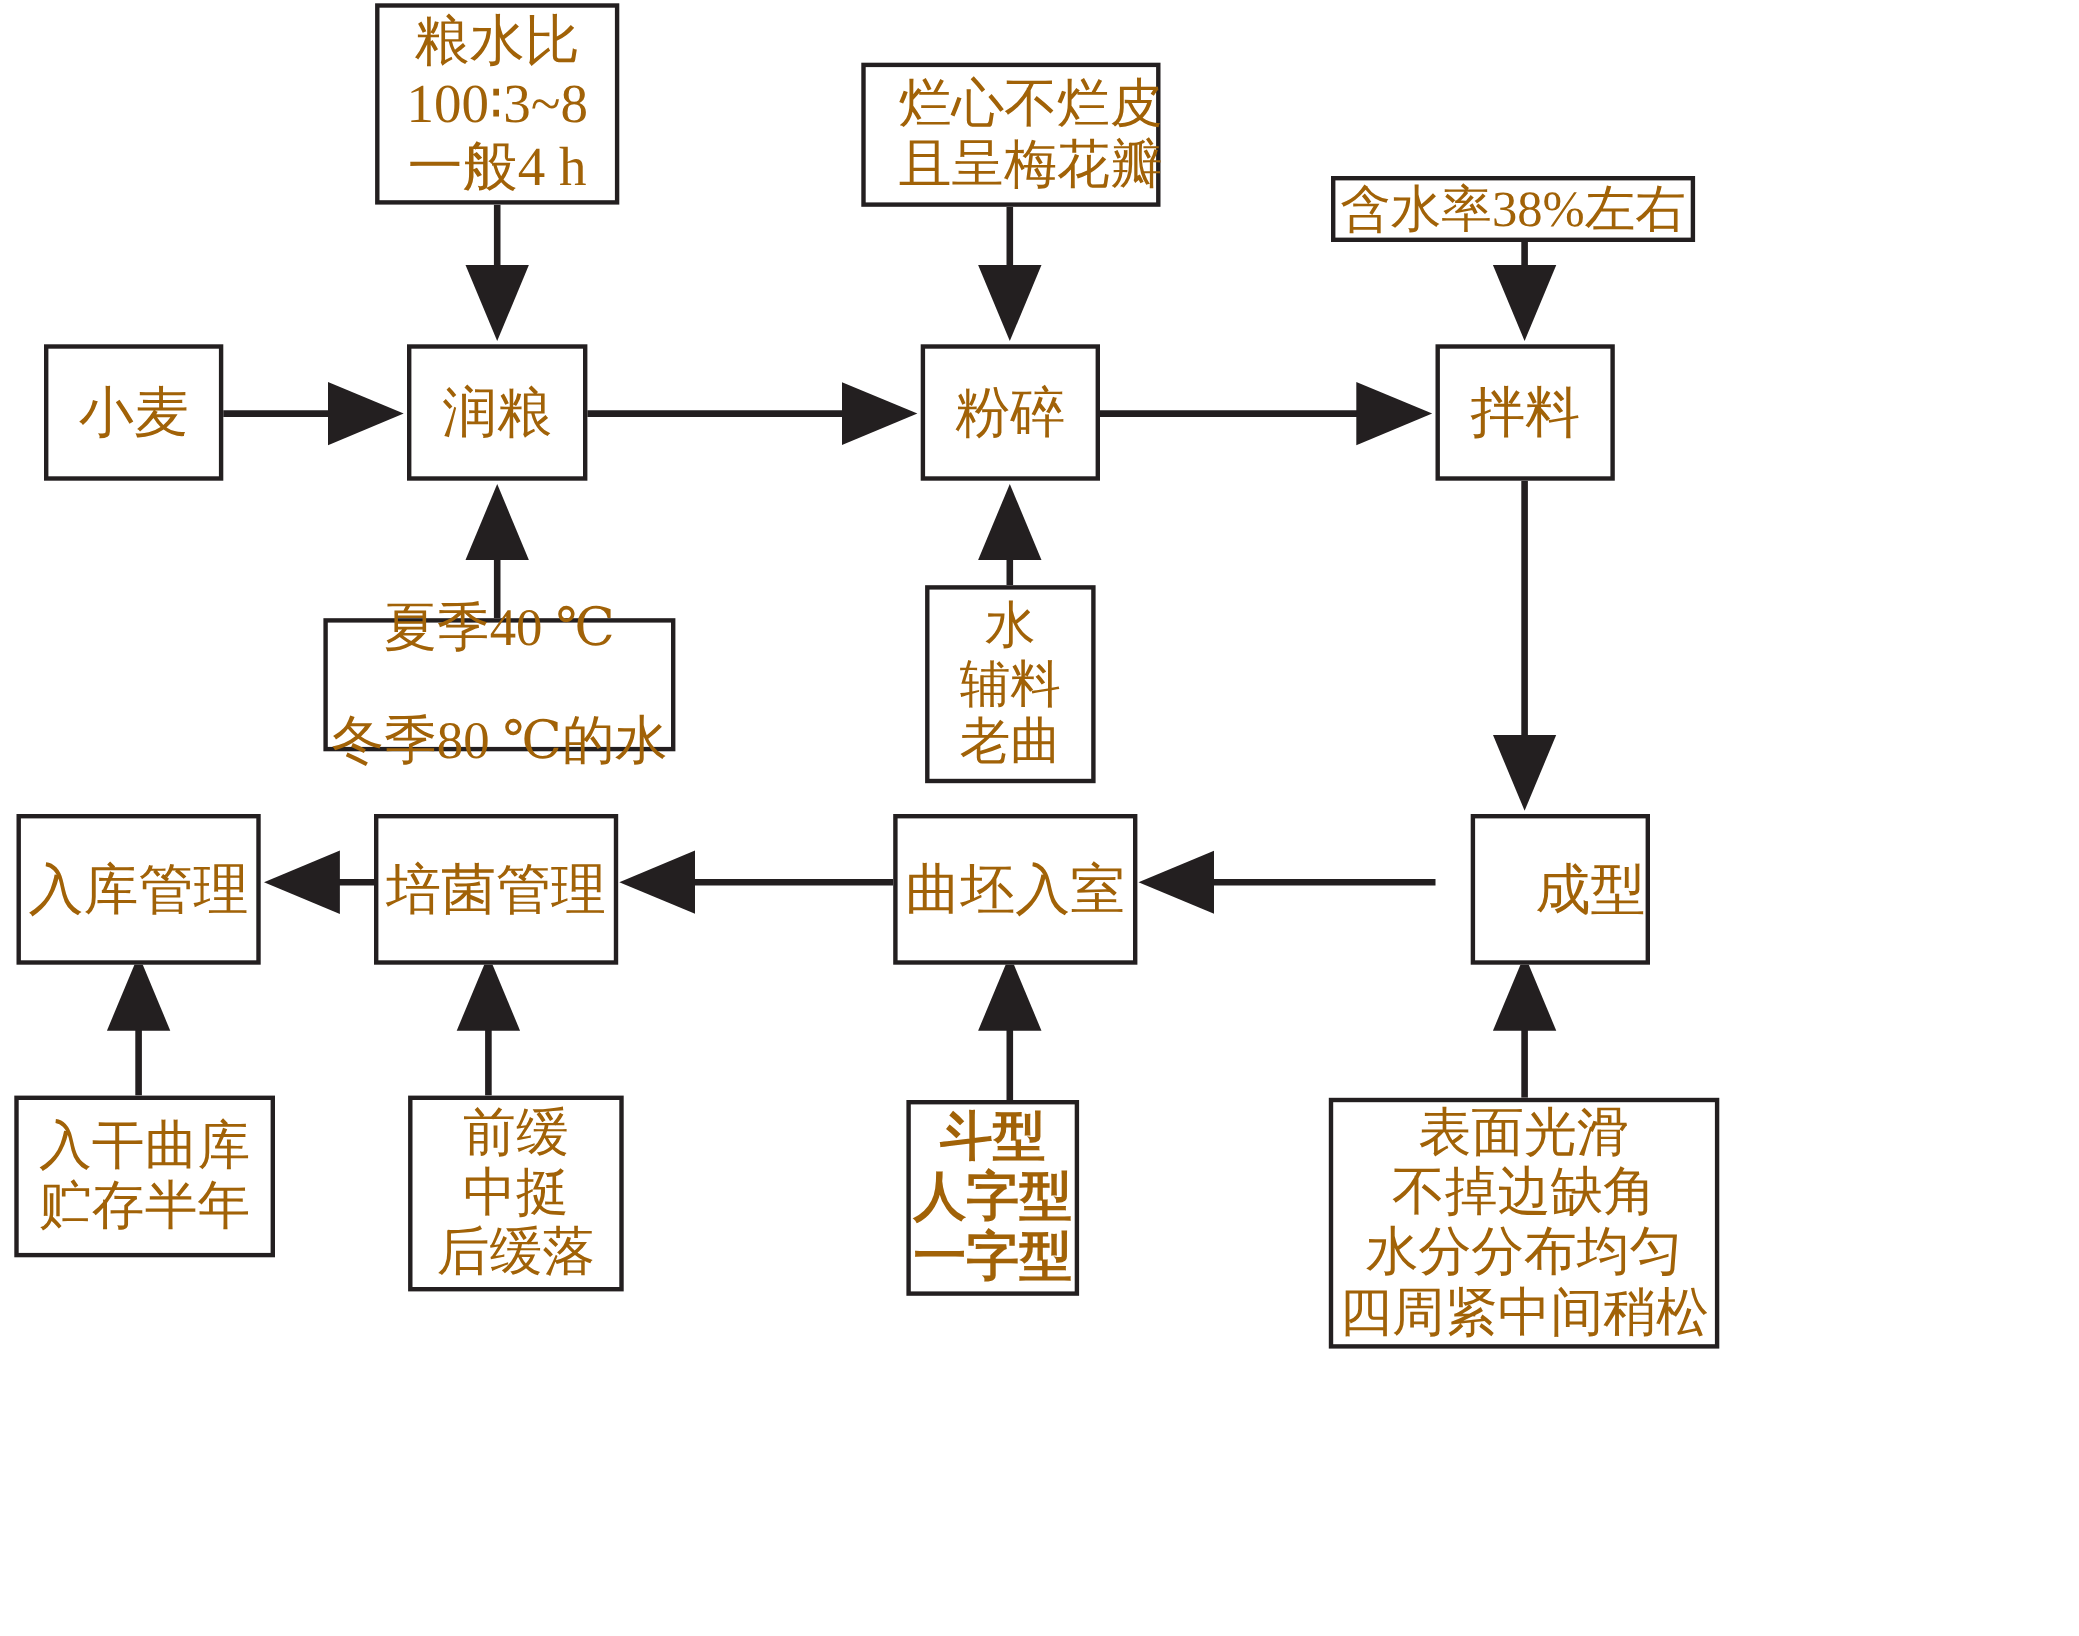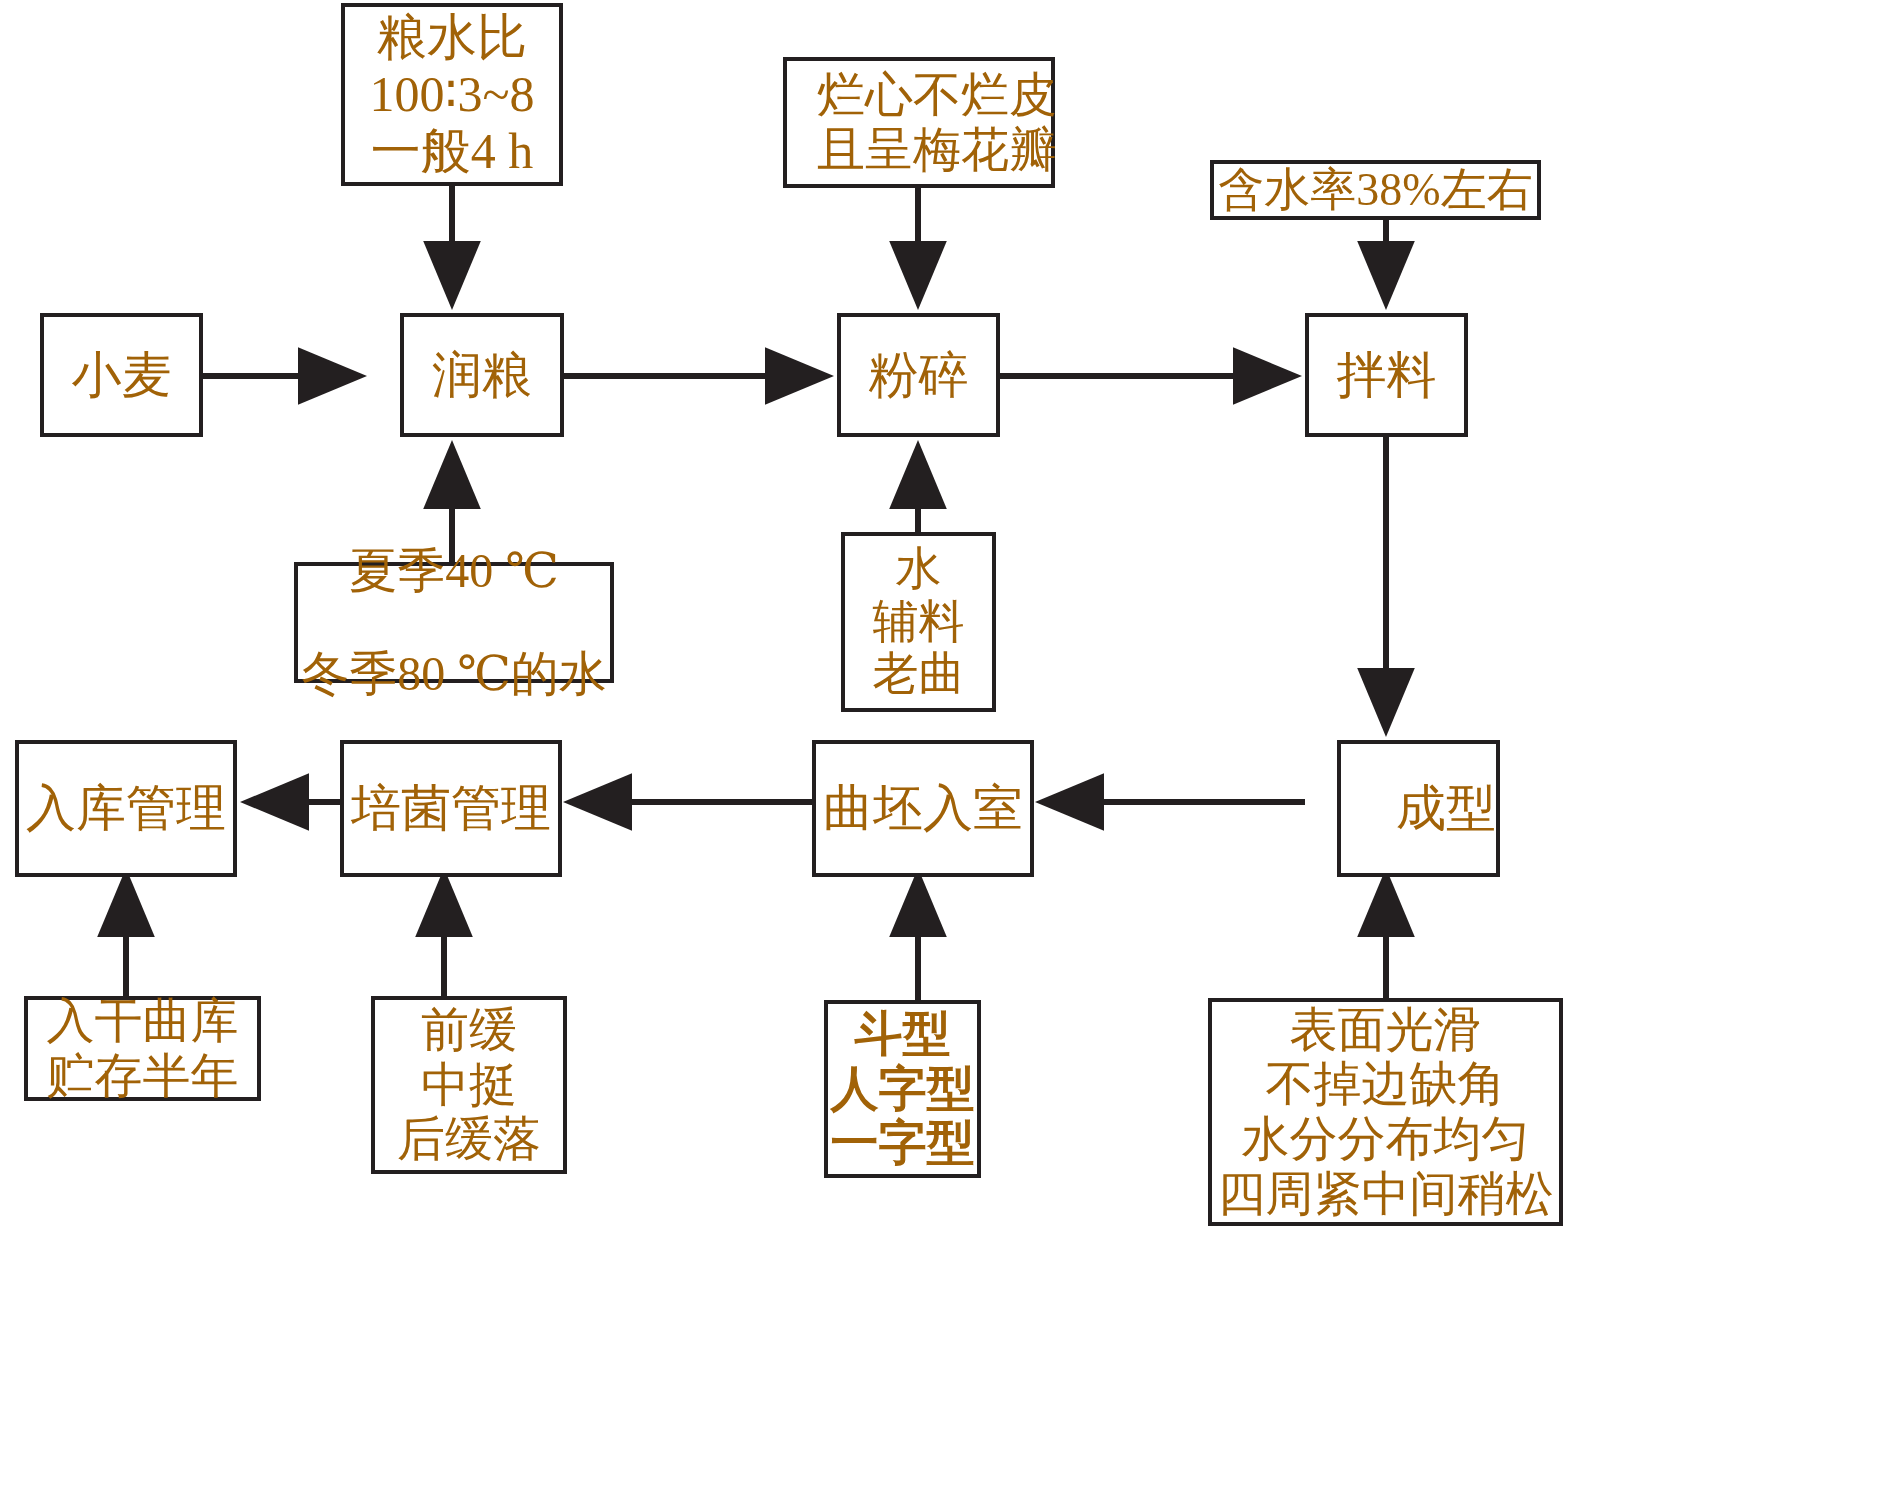--- a/index.html
+++ b/index.html
@@ -105,21 +105,21 @@
   </div>
 
   <div class="node" style="left:1210px; top:122px; width:331px; height:60px;margin-top:38px;">
     <span class="ln f46">含水率38%左右</span>
   </div>
 
   <div class="node" style="left:40px; top:313px; width:163px; height:124px;">
     <span class="ln f50">小麦</span>
   </div>
 
-  <div class="node" style="left:370px; top:313px; width:164px; height:124px;margin-left:30px;">
+  <div class="node" style="left:370px; top:313px; width:164px; height:124px;">
     <span class="ln f50">润粮</span>
   </div>
 
   <div class="node" style="left:837px; top:313px; width:163px; height:124px;">
     <span class="ln f50">粉碎</span>
   </div>
 
   <div class="node" style="left:1305px; top:313px; width:163px; height:124px;">
     <span class="ln f50">拌料</span>
   </div>
@@ -144,21 +144,21 @@
   </div>
 
   <div class="node" style="left:812px; top:740px; width:222px; height:137px;">
     <span class="ln f50">曲坯入室</span>
   </div>
 
   <div class="node" style="left:1337px; top:740px; width:163px; height:137px;align-items:flex-end;">
     <span class="ln f50">成型</span>
   </div>
 
-  <div class="node" style="left:24px; top:996px; width:237px; height:105px;">
+  <div class="node" style="left:13px; top:996px; width:237px; height:147px;">
     <span class="ln f48">入干曲库</span>
     <span class="ln f48">贮存半年</span>
   </div>
 
   <div class="node" style="left:371px; top:996px; width:196px; height:178px;">
     <span class="ln f48">前缓</span>
     <span class="ln f48">中挺</span>
     <span class="ln f48">后缓落</span>
   </div>
 

